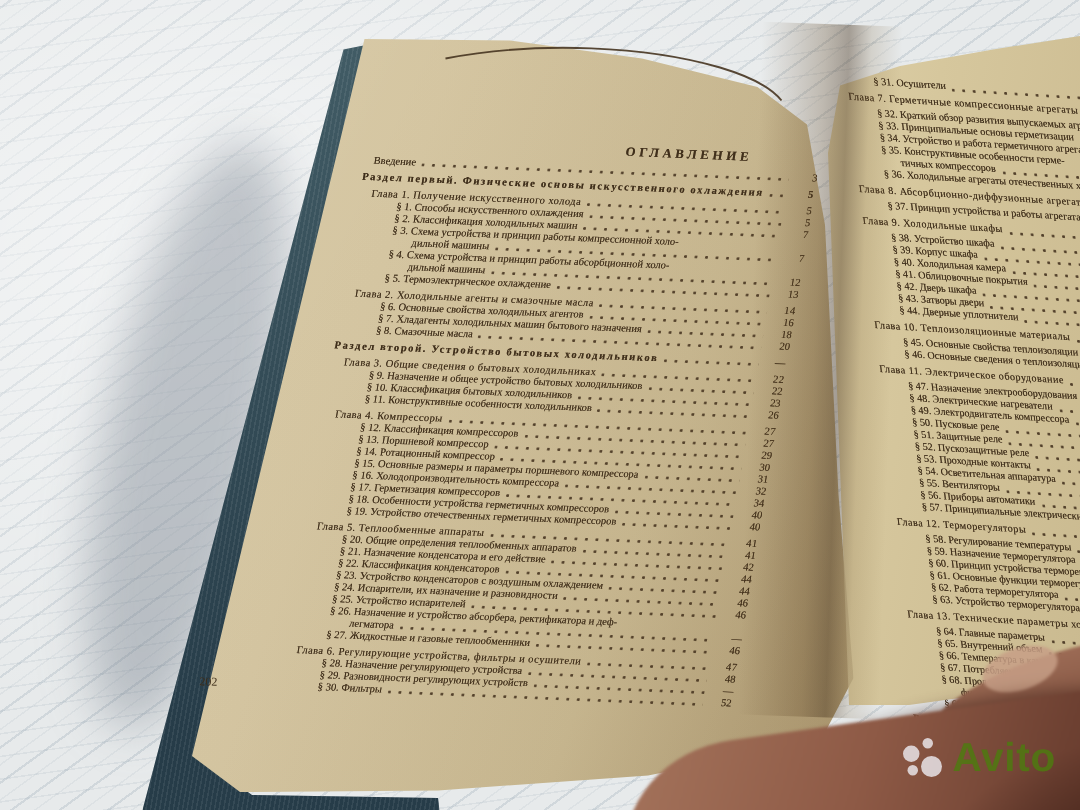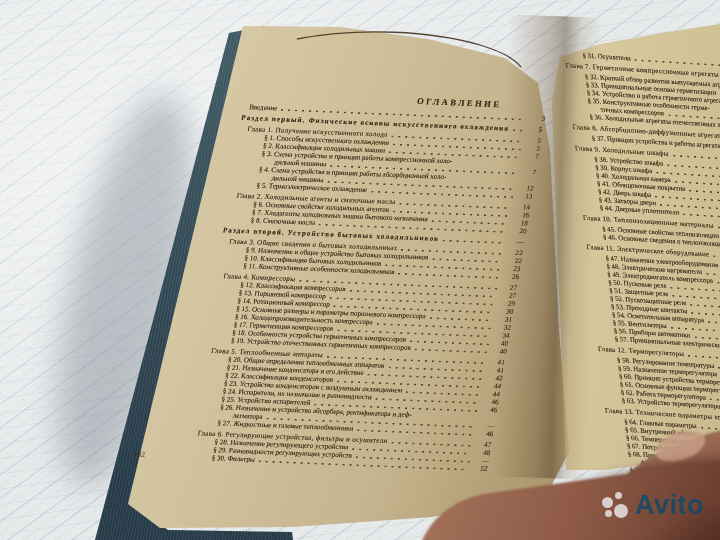--- a/index.html
+++ b/index.html
@@ -71,21 +71,21 @@
     background:radial-gradient(ellipse at 70% 80%, rgba(40,18,12,.8), rgba(40,18,12,0) 70%);}
   
   .watermark{position:absolute;left:602px;top:490px;display:flex;align-items:center;gap:6px;opacity:.82;}
   .av-logo{position:relative;width:27px;height:27px;}
   .av-logo i{position:absolute;border-radius:50%;background:#ece9ee;display:block;}
   .av-c1{left:0;top:5px;width:11px;height:11px;}
   .av-c2{left:13px;top:0;width:7px;height:7px;}
   .av-c3{left:3px;top:18px;width:7px;height:7px;}
   .av-c4{left:12px;top:12px;width:14px;height:14px;}
   .av-text{font-family:"Liberation Sans","DejaVu Sans",sans-serif;font-weight:bold;font-size:27px;
-    color:#0c4a6e;letter-spacing:.5px;}
+    color:#4d7c0f;letter-spacing:.5px;}
 </style>
 </head>
 <body>
 
 <div class="scene">
   <div class="grain grain1"></div>
   <div class="grain grain2"></div>
   <div class="grain grain3"></div>
 
   <div class="book-shadow"></div>

